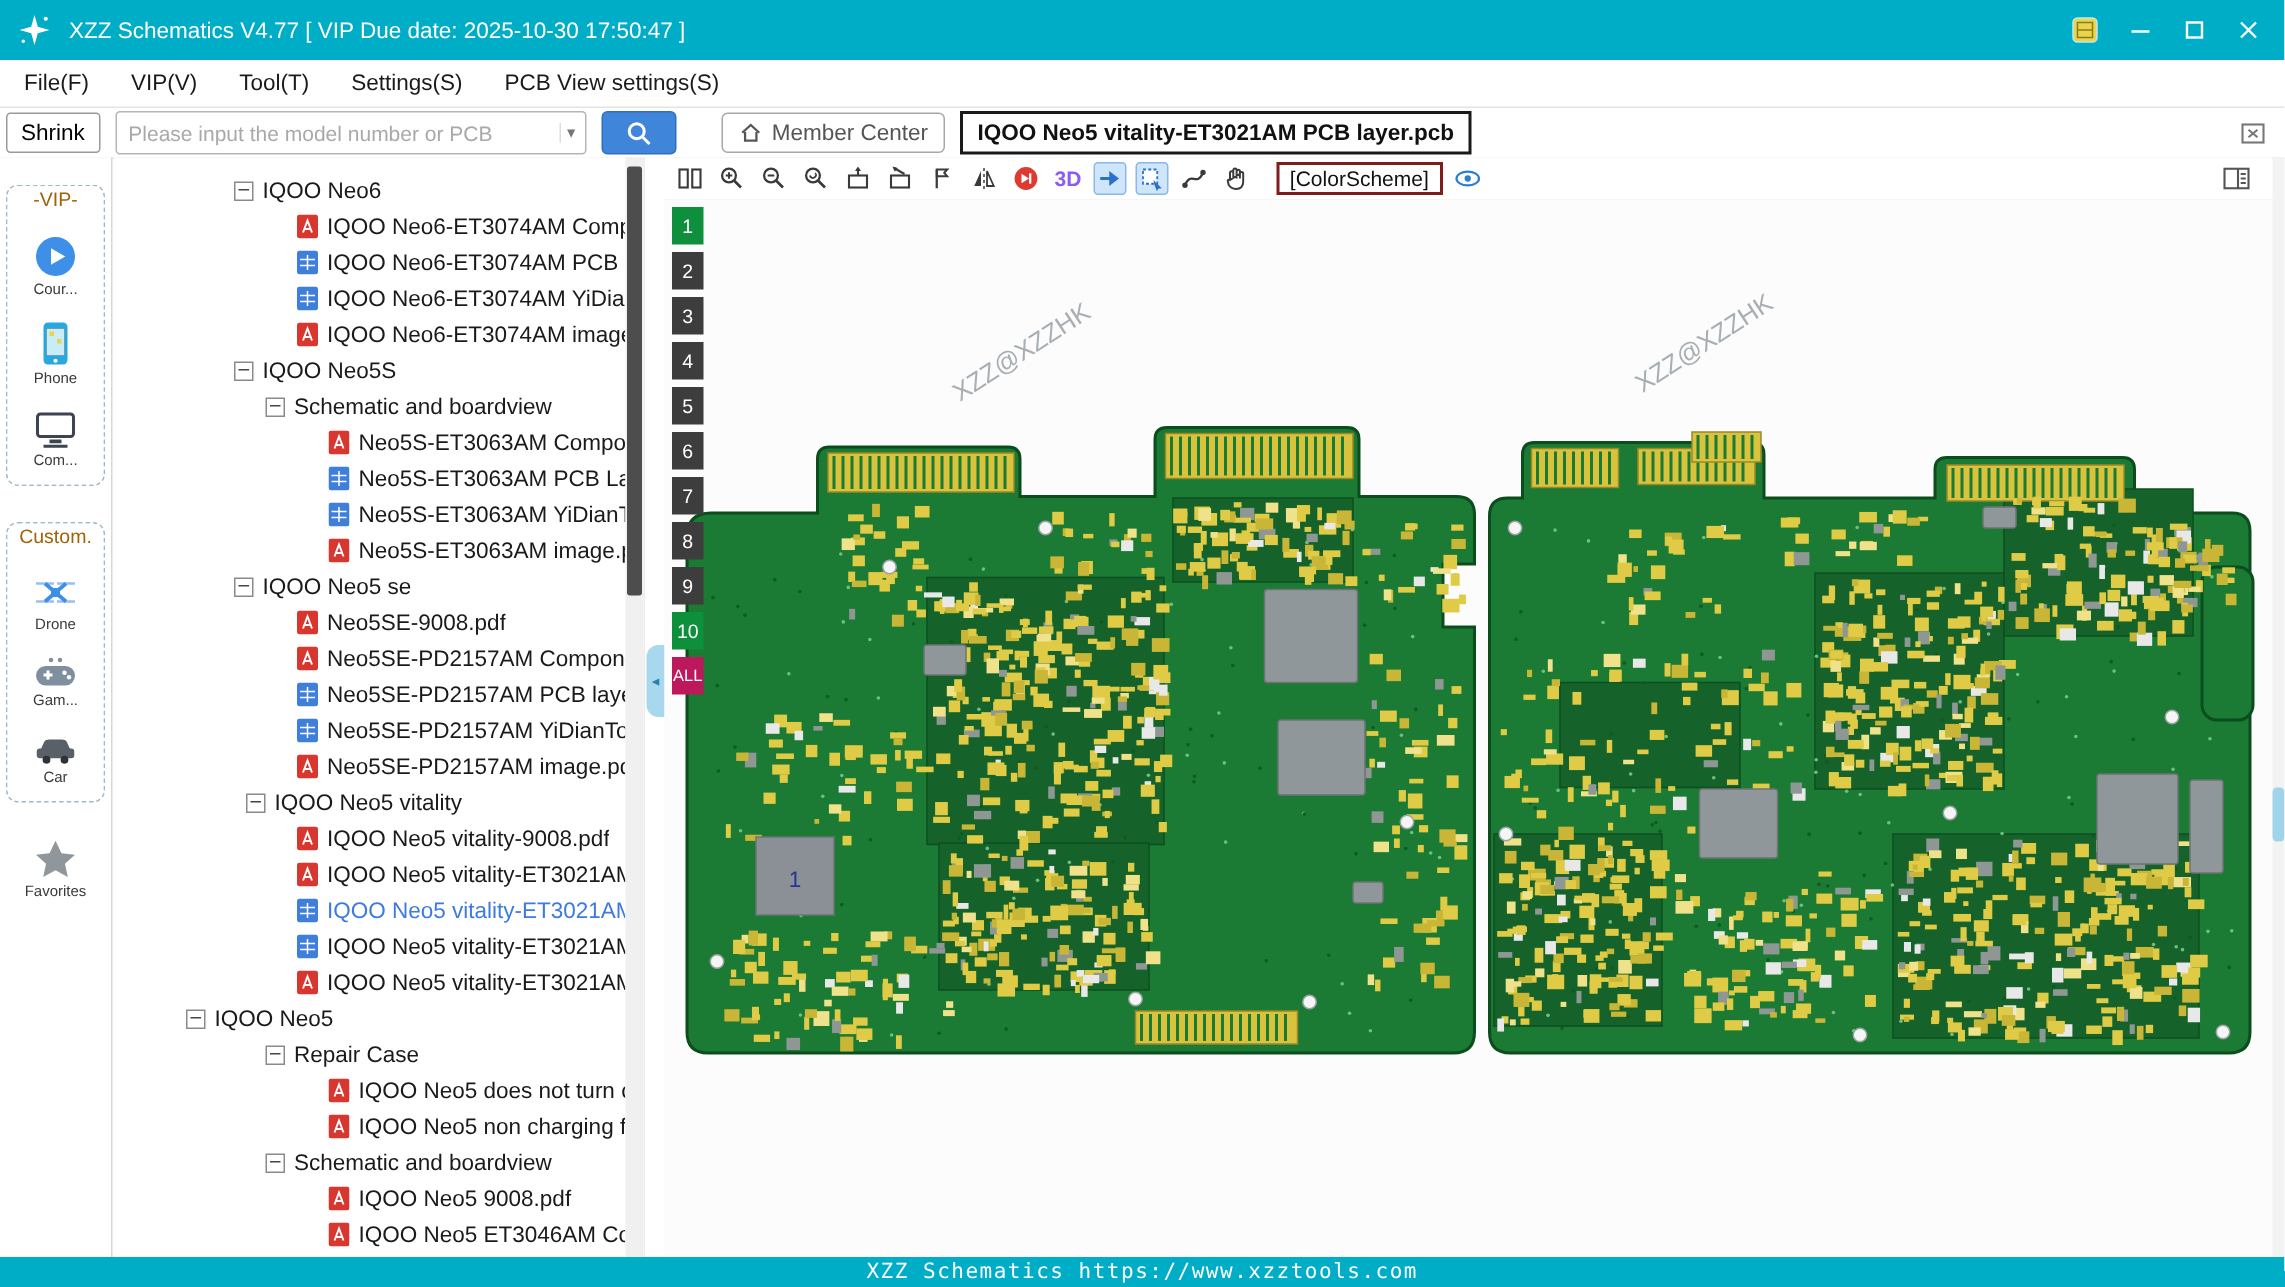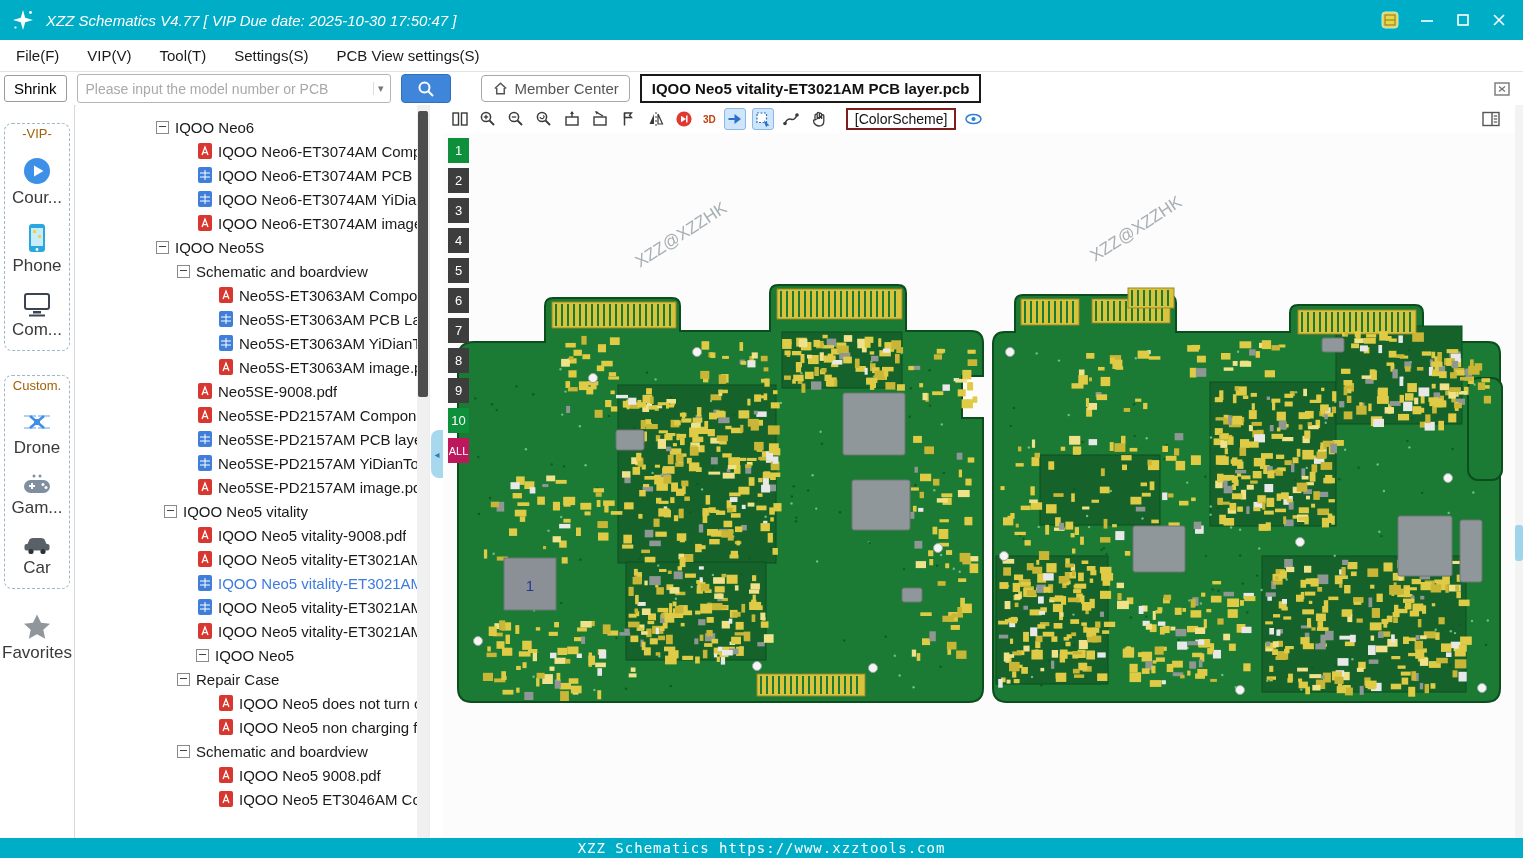--- a/index.html
+++ b/index.html
@@ -2,21 +2,21 @@
 <html><head>
 <meta charset="utf-8">
 <style>
   html,body{margin:0;padding:0;}
   body{width:1523px;height:858px;overflow:hidden;font-family:"Liberation Sans",sans-serif;background:#fff;position:relative;}
   .app{position:absolute;inset:0;}
 
   
   .titlebar{position:absolute;top:0;left:0;right:0;height:40px;background:#00ADC6;display:flex;align-items:center;color:#fff;}
   .logo{width:46px;display:flex;justify-content:center;align-items:center;}
-  .title{font-size:15px;font-style:italic;}
+  .title{font-size:15px;}
   .tb-right{margin-left:auto;display:flex;align-items:center;gap:20px;padding-right:16px;}
   .win-btn{display:flex;align-items:center;cursor:pointer;}
 
   
   .menubar{position:absolute;top:40px;left:0;right:0;height:31px;background:#fff;border-bottom:1px solid #e3e3e3;display:flex;align-items:center;padding-left:16px;gap:28px;font-size:15px;color:#1a1a1a;}
   .menu-item{cursor:pointer;}
 
   
   .toolbar{position:absolute;top:72px;left:0;right:0;height:33px;border-bottom:1px solid #e0e0e0;display:flex;align-items:center;gap:10px;padding-left:4px;background:#fff;}
   .shrink-btn{border:1px solid #9a9a9a;border-radius:3px;background:#fff;height:27px;padding:0 9px;font-size:15px;font-family:inherit;}
@@ -28,42 +28,42 @@
   .member-btn{margin-left:20px;height:27px;border:1px solid #a8a8a8;border-radius:4px;background:#fff;display:flex;align-items:center;gap:6px;padding:0 10px;color:#555;font-size:15px;font-family:inherit;}
   .doc-tab{height:25px;border:2px solid #1a1a1a;background:#fff;display:flex;align-items:center;padding:0 10px;font-size:15px;font-weight:bold;color:#111;white-space:nowrap;}
   .close-pane{margin-left:auto;margin-right:12px;display:flex;cursor:pointer;}
 
   
   .sidebar{position:absolute;left:0;top:105px;width:75px;bottom:20px;background:#fff;border-right:1px solid #d8d8d8;box-sizing:border-box;padding-top:8px;}
   .side-group{border:1px dashed #9fb8c7;border-radius:8px;margin:10px 4px 24px;padding:0 0 10px;text-align:center;}
   .side-group-label{font-size:13px;color:#a16207;background:#fff;display:inline-block;padding:0 3px;margin-top:-8px;}
   .side-item{margin-top:14px;text-align:center;cursor:pointer;}
   .side-icon{display:flex;justify-content:center;}
-  .side-label{font-size:17px;color:#3a3a3a;margin-top:2px;}
+  .side-label{font-size:10px;color:#3a3a3a;margin-top:2px;}
   .fav{margin-top:20px;}
 
   
   .tree-panel{position:absolute;left:76px;top:105px;width:341px;bottom:20px;background:#fff;overflow:hidden;font-size:15px;padding-top:10px;box-sizing:border-box;}
   .tree-row{height:24px;display:flex;align-items:center;gap:6px;white-space:nowrap;cursor:pointer;color:#1a1a1a;}
   .tree-row.selected{color:#3E7BDF;}
   .tree-label{overflow:hidden;}
   .minus-box{width:11px;height:11px;flex:0 0 11px;border:1px solid #8a8a8a;background:#fff;position:relative;}
   .minus-box::after{content:"";position:absolute;left:2px;right:2px;top:4px;height:1px;background:#444;}
   .file-ic{flex:0 0 14px;display:flex;}
   .tree-scrollbar{position:absolute;left:417px;top:105px;width:12px;bottom:20px;background:#f0f0f0;}
   .tree-scrollbar .thumb{position:absolute;left:1px;width:10px;top:6px;height:286px;background:#4d4d4d;border-radius:2px;}
   .splitter{position:absolute;left:429px;top:105px;width:14px;bottom:20px;background:#fff;border-left:1px solid #ececec;}
   .collapse-handle{position:absolute;left:1px;top:325px;width:12px;height:48px;background:#a8d8ee;border-radius:8px 0 0 8px;display:flex;align-items:center;justify-content:center;color:#2a7fb0;font-size:10px;cursor:pointer;}
 
   
   .viewer{position:absolute;left:443px;top:105px;right:8px;bottom:20px;}
   .viewer-toolbar{height:28px;border-bottom:1px solid #ddd;display:flex;align-items:center;gap:6px;padding-left:6px;background:#fff;}
   .vt{width:22px;height:22px;display:flex;align-items:center;justify-content:center;border-radius:3px;cursor:pointer;}
   .vt.active{background:#cfe6fa;border:1px solid #8ab8e8;box-sizing:border-box;}
-  .vt-text{font-size:10px;font-weight:bold;color:#c2410c;padding:0 2px;cursor:pointer;}
+  .vt-text{font-size:14px;font-weight:bold;color:#8b5cf6;padding:0 2px;cursor:pointer;}
   .colorscheme{border:2px solid #7f1d1d;background:#fff;color:#111;font-size:14px;font-family:inherit;padding:1px 7px;margin-left:10px;cursor:pointer;}
   .panel-toggle{margin-left:auto;margin-right:14px;display:flex;cursor:pointer;}
   .canvas{position:absolute;left:0;top:28px;right:0;bottom:0;background:#fcfcfc;overflow:hidden;}
   #pcb-svg{position:absolute;left:0;top:0;}
   .layer-col{position:absolute;left:5px;top:5px;display:flex;flex-direction:column;gap:5px;}
   .layer-btn{width:21px;height:25px;display:flex;align-items:center;justify-content:center;color:#fff;font-size:13px;background:#3d3d3d;border:none;font-family:inherit;cursor:pointer;padding:0;}
   .layer-btn.active{background:#0E8F3C;}
   .layer-btn.all{background:#be185d;font-size:11px;}
   .right-scroll{position:absolute;right:0;top:105px;width:8px;bottom:20px;background:#f3f3f3;}
   .right-scroll .thumb{position:absolute;left:0;width:8px;top:420px;height:36px;background:#9fd4ea;border-radius:3px;}
@@ -311,20 +311,24 @@
       </div>
       <div class="tree-row" style="padding-left: 143px;">
         <span class="file-ic">
           <svg width="14" height="16" viewBox="0 0 14 16">
             <rect width="14" height="16" rx="2" fill="#D8372F"></rect>
             <path d="M4 12L7 4l3 8M5.2 9.6h3.6" stroke="#fff" stroke-width="1.3" fill="none"></path>
           </svg>
         </span>
         <span class="tree-label">Neo5S-ET3063AM image.pdf</span>
       </div>
+      <div class="tree-row" style="padding-left: 80px;">
+        <span class="minus-box"></span>
+        <span class="tree-label">IQOO Neo5 se</span>
+      </div>
       <div class="tree-row" style="padding-left: 122px;">
         <span class="file-ic">
           <svg width="14" height="16" viewBox="0 0 14 16">
             <rect width="14" height="16" rx="2" fill="#D8372F"></rect>
             <path d="M4 12L7 4l3 8M5.2 9.6h3.6" stroke="#fff" stroke-width="1.3" fill="none"></path>
           </svg>
         </span>
         <span class="tree-label">Neo5SE-9008.pdf</span>
       </div>
       <div class="tree-row" style="padding-left: 122px;">
@@ -413,21 +417,21 @@
       </div>
       <div class="tree-row" style="padding-left: 122px;">
         <span class="file-ic">
           <svg width="14" height="16" viewBox="0 0 14 16">
             <rect width="14" height="16" rx="2" fill="#D8372F"></rect>
             <path d="M4 12L7 4l3 8M5.2 9.6h3.6" stroke="#fff" stroke-width="1.3" fill="none"></path>
           </svg>
         </span>
         <span class="tree-label">IQOO Neo5 vitality-ET3021AM i</span>
       </div>
-      <div class="tree-row" style="padding-left: 120px;">
+      <div class="tree-row" style="padding-left: 48px;">
         <span class="minus-box"></span>
         <span class="tree-label">IQOO Neo5</span>
       </div>
       <div class="tree-row" style="padding-left: 101px;">
         <span class="minus-box"></span>
         <span class="tree-label">Repair Case</span>
       </div>
       <div class="tree-row" style="padding-left: 143px;">
         <span class="file-ic">
           <svg width="14" height="16" viewBox="0 0 14 16">

